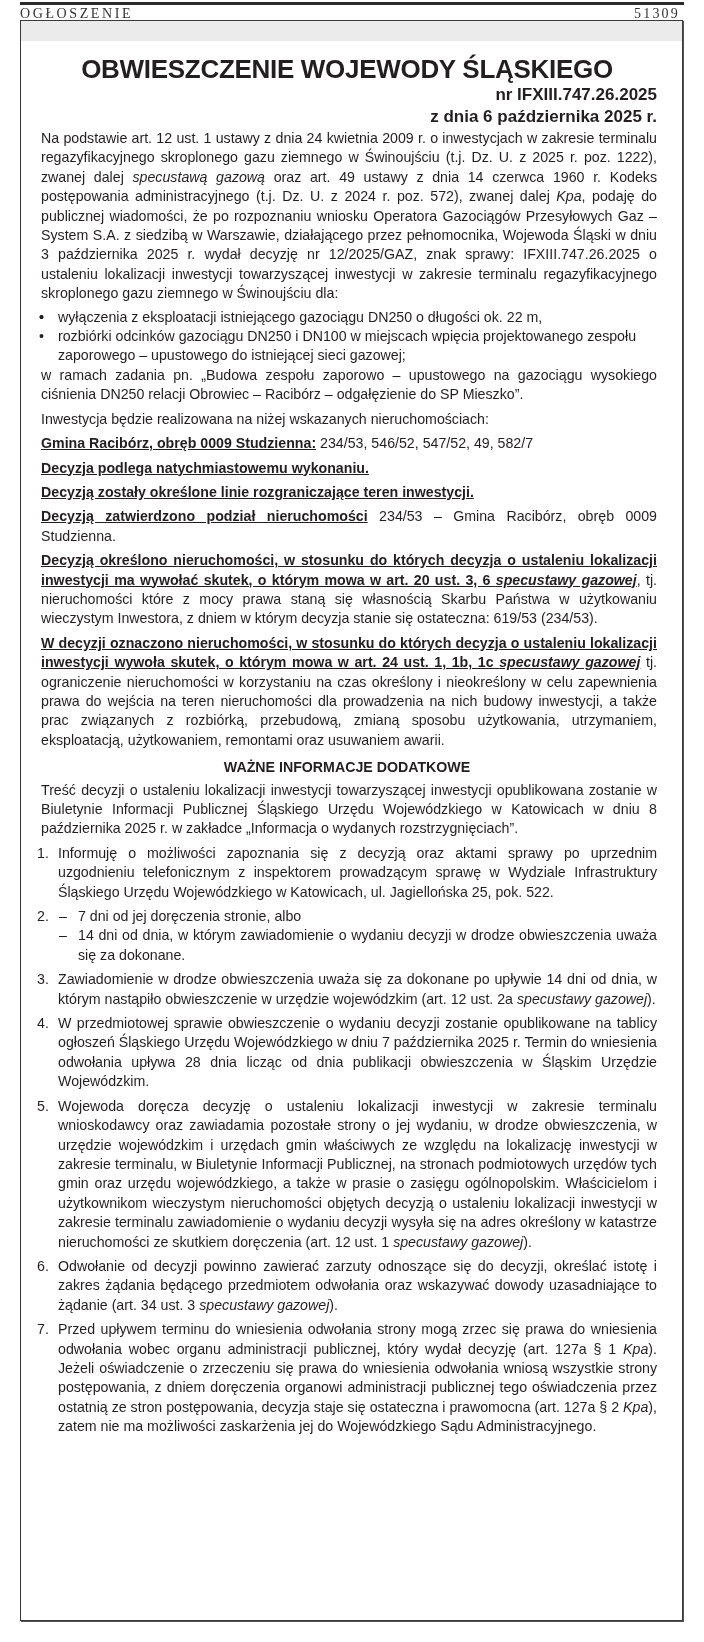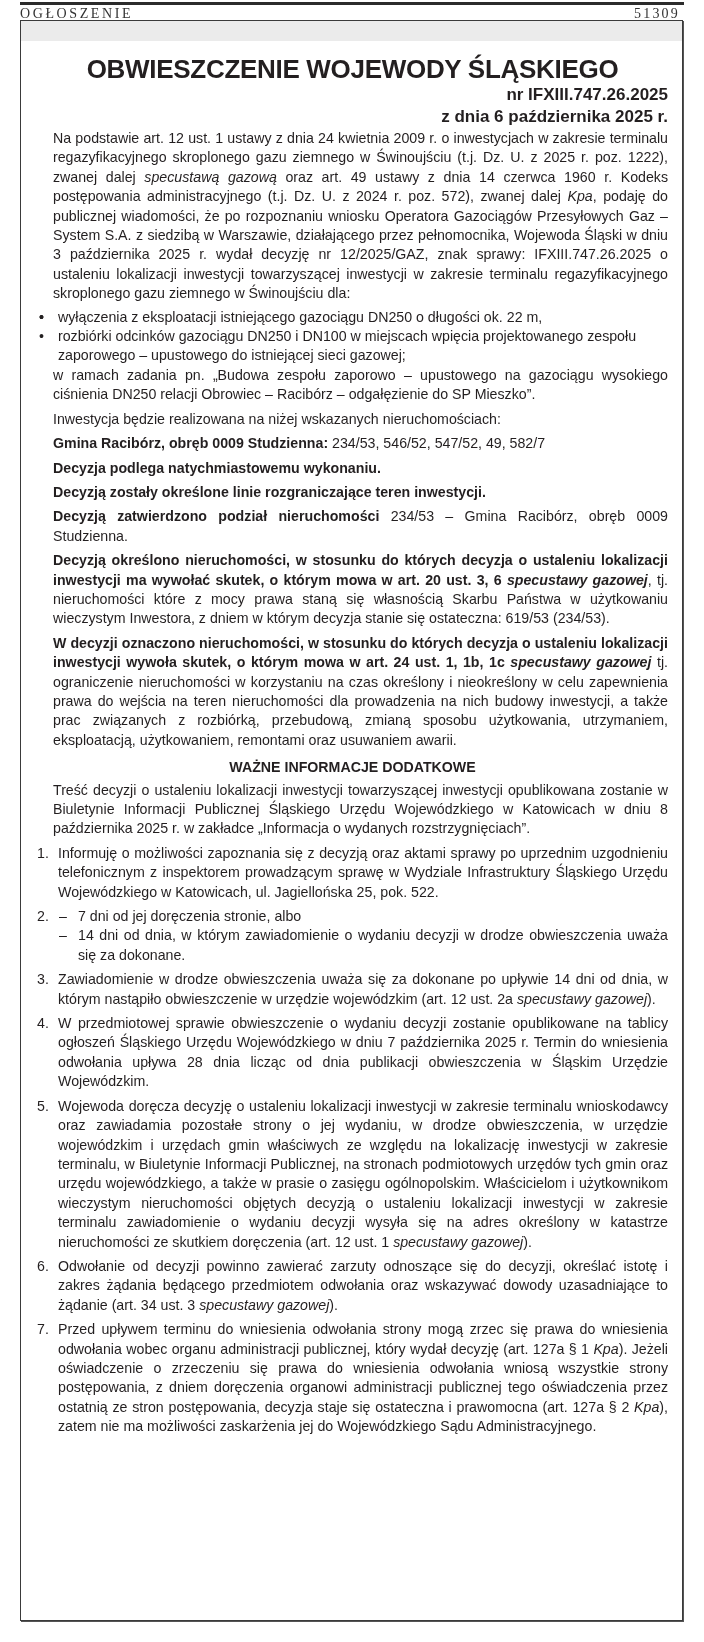--- a/index.html
+++ b/index.html
@@ -5,28 +5,28 @@
   html, body { margin: 0; padding: 0; background: #ffffff; }
   body { width: 704px; height: 1642px; position: relative; overflow: hidden; color: #231f20; }
   .top-rule { position: absolute; left: 20px; right: 20px; top: 2px; height: 3px; background: #2b2b2b; }
   .running-head { position: absolute; left: 20px; right: 20px; top: 6px; height: 12px;
     font-family: "Liberation Serif", serif; font-size: 14px; letter-spacing: 2.6px; color: #333; }
   .running-head .section { position: absolute; left: 0; top: 0; }
   .running-head .page-no { position: absolute; right: 4px; top: 0; letter-spacing: 2.2px; }
   .notice-box { position: absolute; left: 20px; top: 20px; width: 661px; height: 1599px;
     border: 1.5px solid #3a3a3a; box-shadow: 1px 1px 0 #555; background: #fff; }
   .gray-band { position: absolute; left: 0; right: 0; top: 0; height: 20px; background: #ebebeb; }
-  .content { position: absolute; left: 16px; right: 14px; top: 30px;
+  .content { position: absolute; left: 16px; right: 25px; top: 30px;
     font-family: "Liberation Sans Narrow", "Liberation Sans", sans-serif;
     font-size: 14.2px; line-height: 19.4px; text-align: justify; }
-  .content p { margin: 0 0 5px 16px; transform-origin: left; }
+  .content p { margin: 0 0 5px 4px; transform-origin: left; }
   .title { text-align: center; font-weight: bold; font-size: 26px; line-height: 30px;
     letter-spacing: -0.3px; margin-top: 3px; }
   .subtitle { text-align: right; font-weight: bold; font-size: 17px; line-height: 22px; }
-  .bold { font-weight: bold; }
+  .bold { font-weight: bold; text-decoration: underline; }
   ul.bullets { list-style: none; margin: 0; padding: 0; }
   ul.bullets li { position: relative; padding-left: 21px; text-align: left; }
   ul.bullets li .marker { position: absolute; left: 2px; top: 0; }
   ol.numbered { list-style: none; margin: 0; padding: 0; }
   ol.numbered li { position: relative; padding-left: 21px; margin-bottom: 5px; }
   ol.numbered li .num { position: absolute; left: 0; top: 0; }
   ul.dashes { list-style: none; margin: 0; padding: 0; }
   ul.dashes li { position: relative; padding-left: 20px; margin-bottom: 0; }
   ul.dashes li .dash { position: absolute; left: 1px; top: 0; }
   .section-heading { text-align: center; font-weight: bold; margin: 8px 0 3px 0; }

